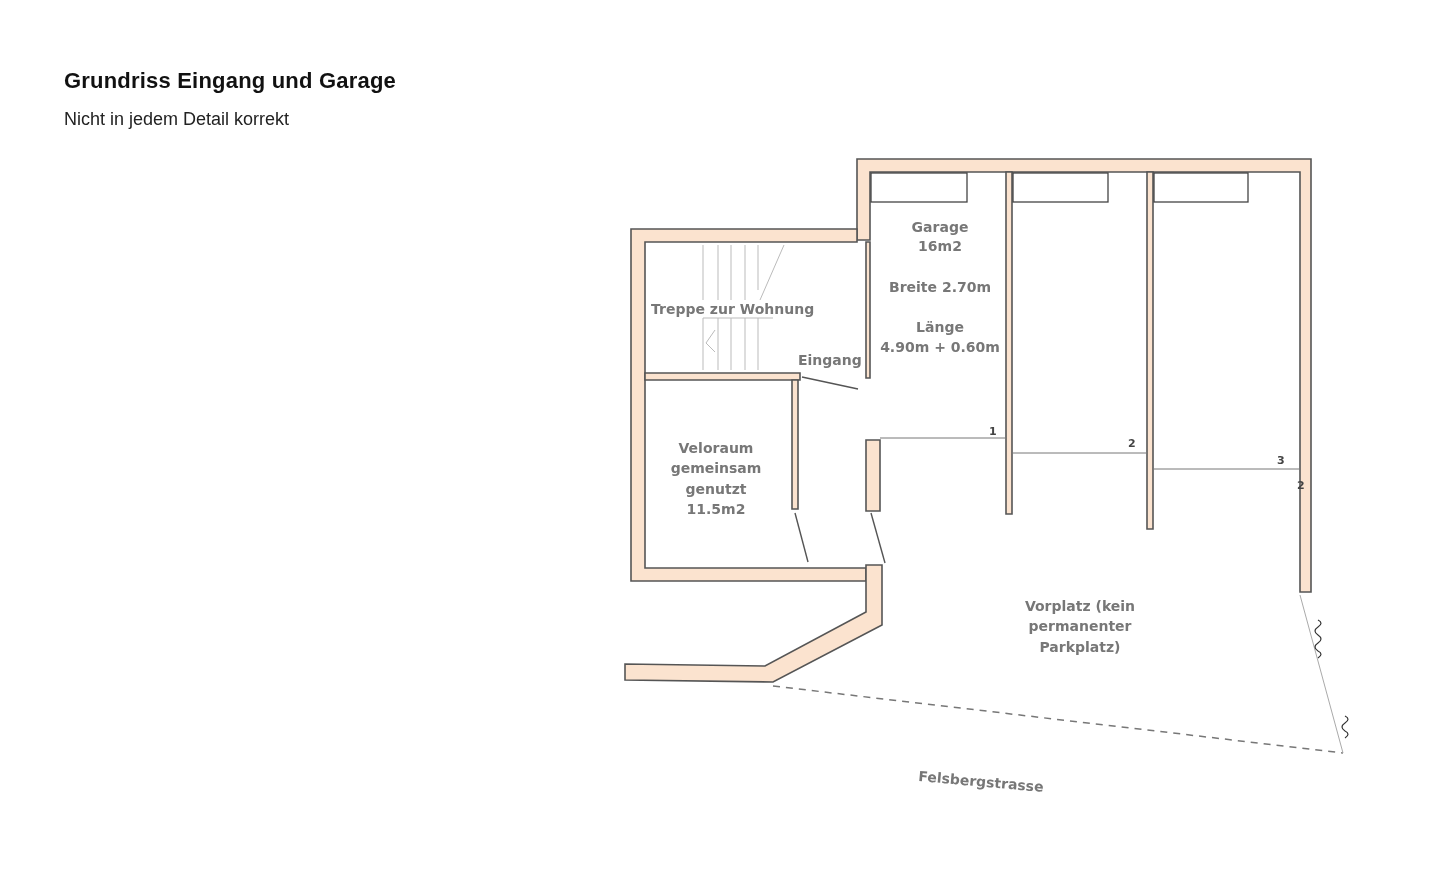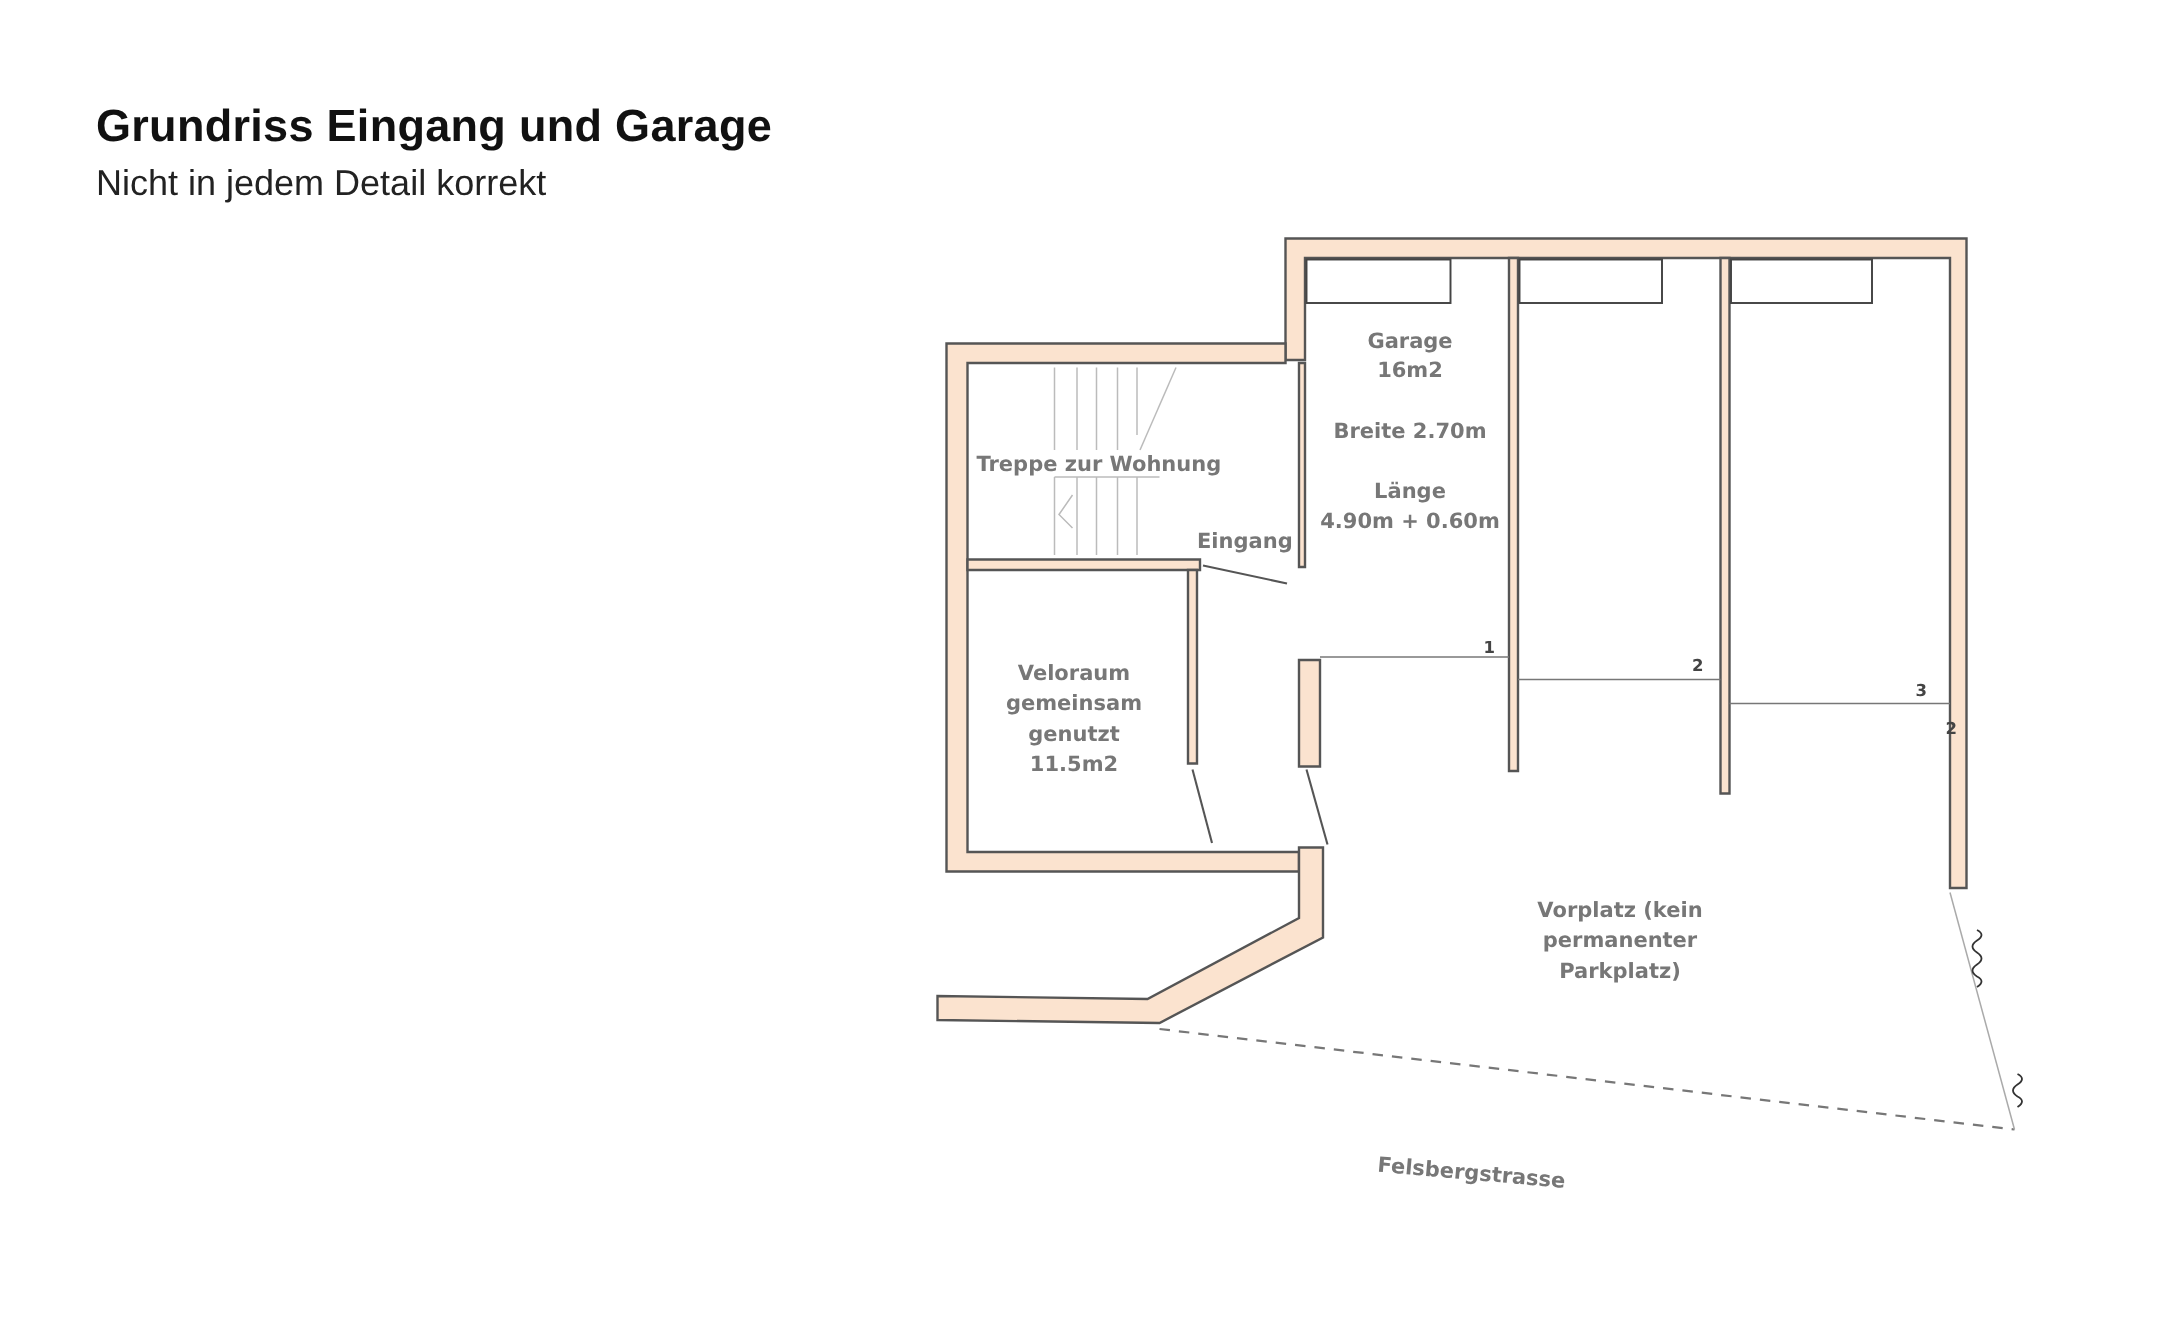--- a/index.html
+++ b/index.html
@@ -1,18 +1,18 @@
 <!DOCTYPE html>
 <html><head>
 <meta charset="utf-8">
 <style>
   html, body { margin: 0; padding: 0; }
   body { width: 1440px; height: 880px; background: #ffffff; position: relative; overflow: hidden; font-family: "Liberation Sans", sans-serif; }
-  .title { position: absolute; left: 64px; top: 68px; font-size: 30px; font-weight: bold; color: #111; letter-spacing: 0.2px; }
-  .subtitle { position: absolute; left: 64px; top: 109px; font-size: 24px; color: #222; }
+  .title { position: absolute; left: 64px; top: 68px; font-size: 22px; font-weight: bold; color: #111; letter-spacing: 0.2px; }
+  .subtitle { position: absolute; left: 64px; top: 109px; font-size: 18px; color: #222; }
   .plan { position: absolute; left: 0; top: 0; width: 1440px; height: 880px; }
   .lbl { font-family: "DejaVu Sans", sans-serif; font-weight: bold; fill: #777; font-size: 14px; }
   .num { font-family: "DejaVu Sans", sans-serif; fill: #444; font-size: 11px; font-weight: bold; }
 </style>
 </head>
 <body>
 
 <div class="title">Grundriss Eingang und Garage</div>
 <div class="subtitle">Nicht in jedem Detail korrekt</div>
 

